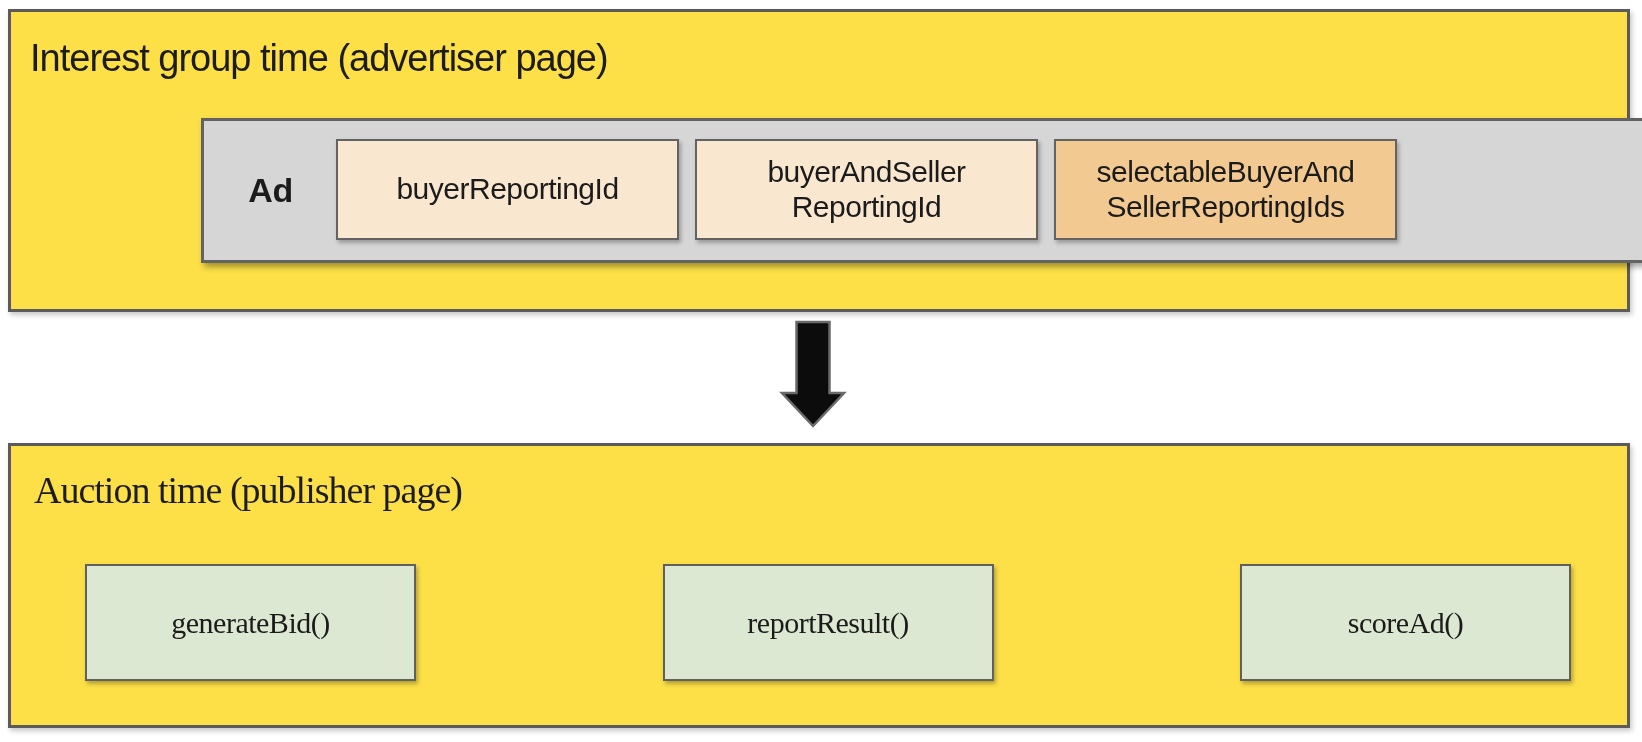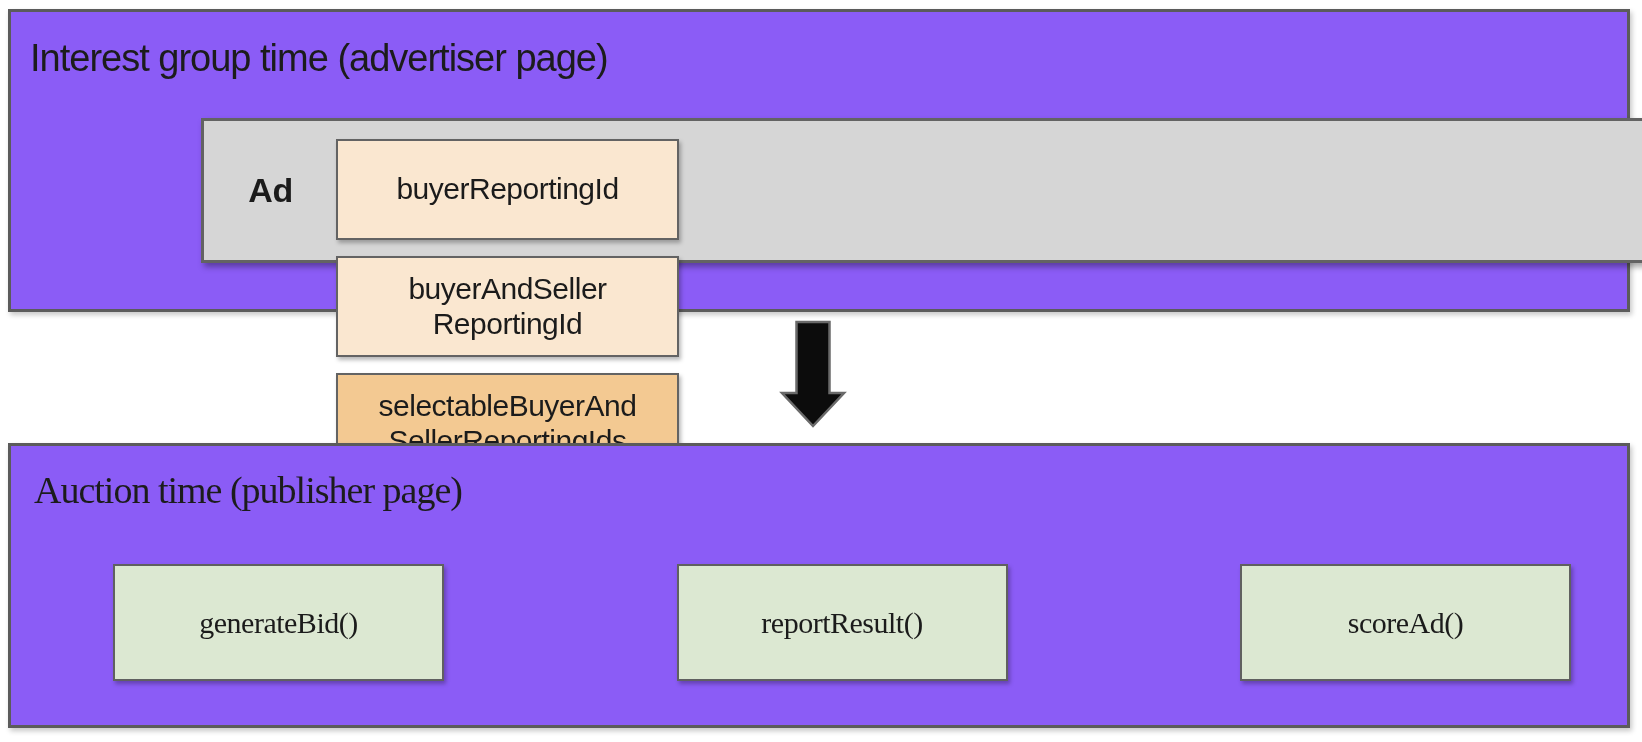--- a/index.html
+++ b/index.html
@@ -21,21 +21,21 @@
     position: relative;
     width: 1642px;
     height: 742px;
     background: #ffffff;
     overflow: hidden;
   }
   .section-box {
     position: absolute;
     left: 8px;
     width: 1622px;
-    background: #8b5cf6;
+    background: #fde047;
     border: 3px solid var(--border-dark);
     box-shadow: 2px 3px 5px rgba(0,0,0,0.22);
   }
   #top-box   { top: 9px;   height: 303px; }
   #bottom-box{ top: 443px; height: 285px; font-family: Liberation Serif, serif; }
   .section-title {
     position: absolute;
     font-size: 38px;
     letter-spacing: -1px;
     color: #1c1c1c;
@@ -67,21 +67,20 @@
     font-weight: bold;
     font-size: 34px;
     letter-spacing: -0.5px;
   }
   #ad-items {
     position: absolute;
     left: 132px;
     top: 18px;
     display: flex;
     gap: 16px;
-    flex-direction: column;
   }
   .ad-item {
     width: 343px;
     height: 101px;
     border: 2.5px solid var(--border-mid);
     display: flex;
     align-items: center;
     justify-content: center;
     text-align: center;
     font-size: 30px;
@@ -114,21 +113,20 @@
     height: 117px;
     background: var(--green);
     border: 2.5px solid #606060;
     display: flex;
     align-items: center;
     justify-content: center;
     text-align: center;
     font-size: 30px;
     letter-spacing: -0.5px;
     box-shadow: 2px 3px 4px rgba(0,0,0,0.28);
-    margin-left: 28px;
   }
 </style>
 </head>
 <body>
 
 <div id="canvas">
 
   <div id="top-box" class="section-box">
     <div id="top-title" class="section-title">Interest group time (advertiser page)</div>
 

